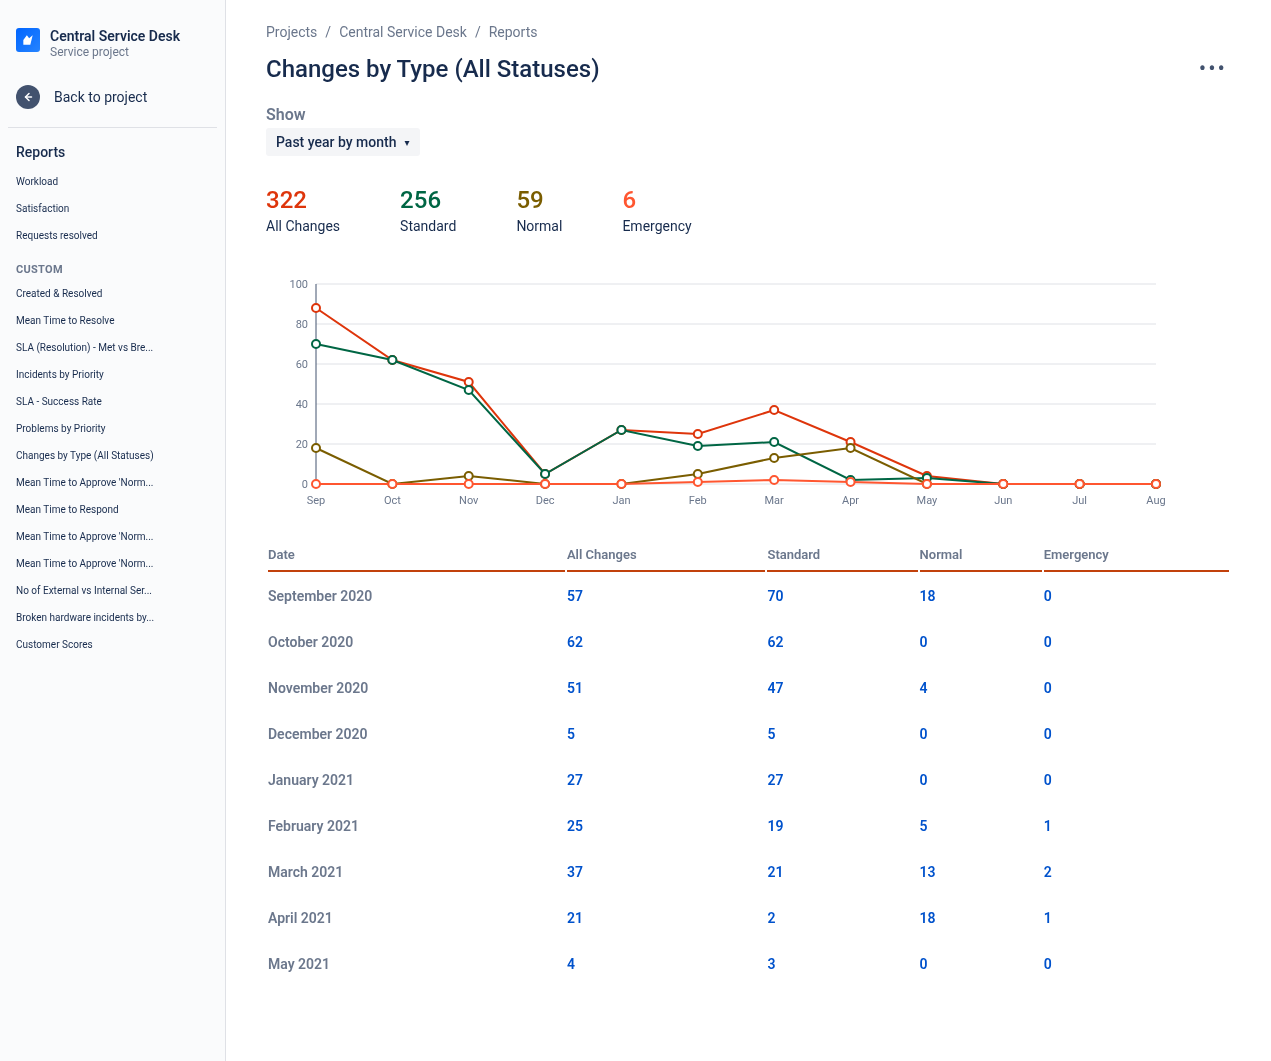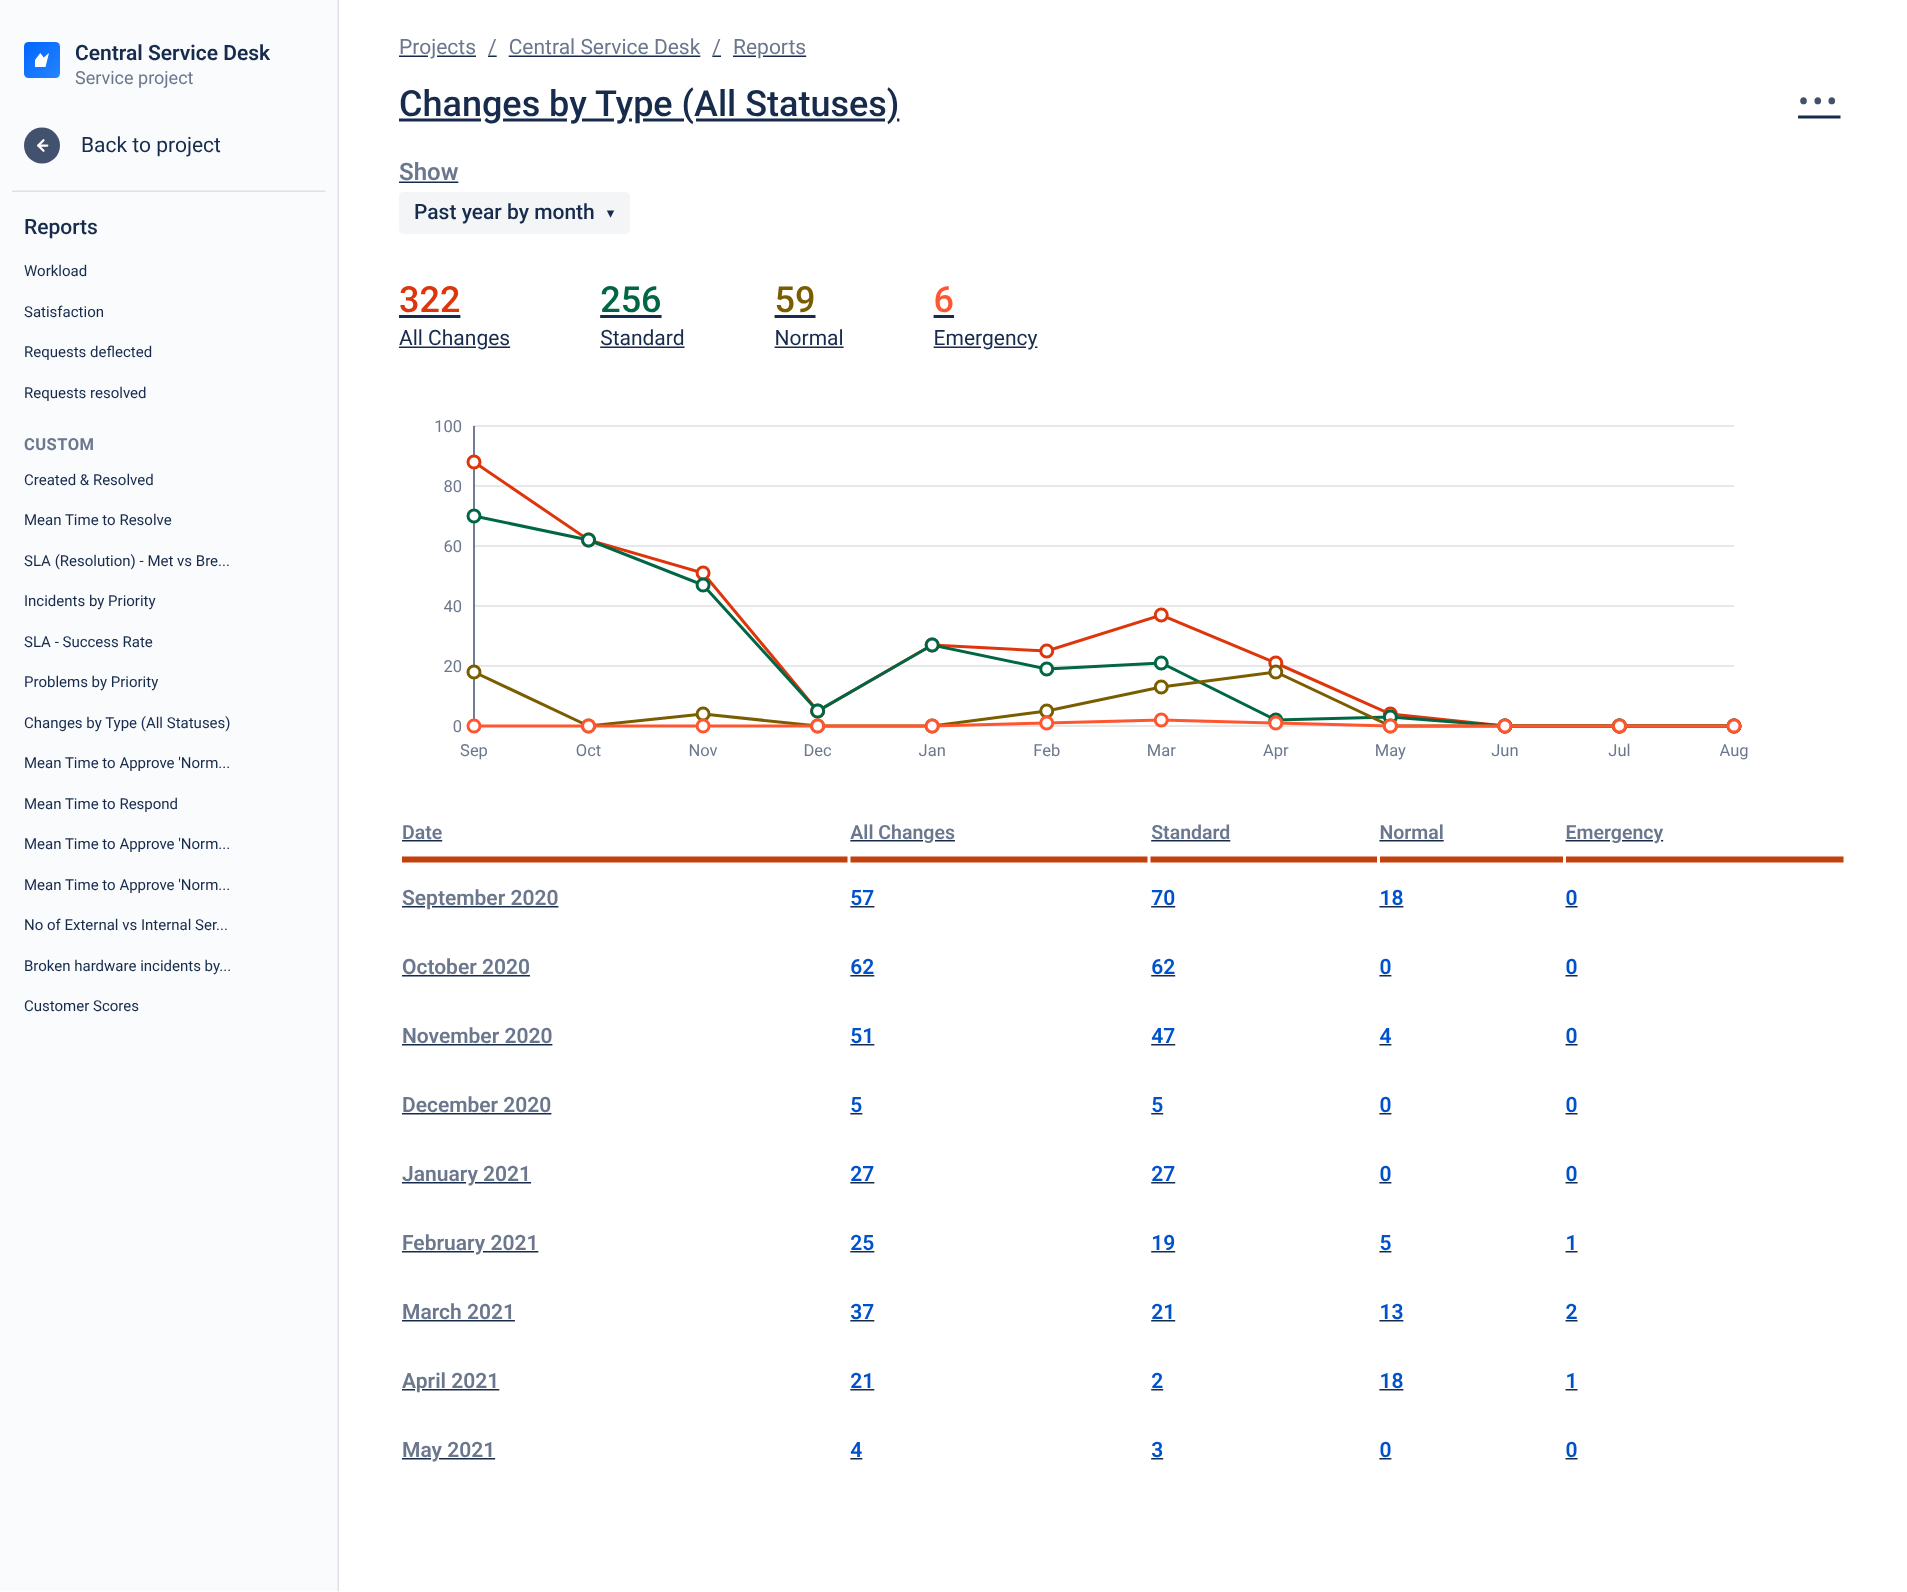--- a/index.html
+++ b/index.html
@@ -59,21 +59,20 @@
   cursor:pointer;
   font-size:10px;
   color:#172B4D;
   border-radius:3px;
   white-space:nowrap;overflow:hidden;text-overflow:ellipsis;
 }
 .main {
   flex:1;
   padding: 24px 40px;
   overflow-y:auto;
-  text-decoration:underline;
 }
 .breadcrumbs {
   font-size:14px;color:#6B778C;
   display:flex;gap:8px;align-items:center;
   margin-bottom:12px;
 }
 .breadcrumbs a { color:#6B778C;text-decoration:none;cursor:pointer; }
 .bc-sep{color:#6B778C;}
 .title-row{display:flex;justify-content:space-between;align-items:center;margin-bottom:20px;}
 .page-title{font-size:24px;font-weight:500;color:#172B4D;}
@@ -91,21 +90,21 @@
 .metric-num{font-size:24px;font-weight:500;}
 .metric-label{font-size:14px;color:#172B4D;margin-top:4px;}
 .c-red{color:#DE350B;}
 .c-green{color:#006644;}
 .c-brown{color:#7A5D00;}
 .c-orange{color:#FF5630;}
 .chart-wrap{margin:0 0 20px 0;}
 .data-table{width:100%;}
 .data-table th{
   text-align:left;font-weight:600;font-size:13px;color:#6B778C;
-  border-bottom:4px solid #c2410c;padding:8px 0;
+  border-bottom:2px solid #c2410c;padding:8px 0;
 }
 .data-table td{
   padding:14px 0;font-size:14px;vertical-align:middle;
 }
 .date-cell{color:#6B778C;font-weight:600;font-size:13px;}
 .val-cell{color:#0052CC;font-weight:600;cursor:pointer;}
 svg text{font-family:inherit;}
 </style>
 </head>
 <body>
@@ -131,21 +130,20 @@
           </svg>
       </div>
       <span>Back to project</span>
     </div>
     <hr class="divider">
     <div class="section-title">Reports</div>
 
     <div id="default-items">
         <div class="nav-item">Workload</div>
         <div class="nav-item">Satisfaction</div>
-        <div class="nav-item">Requests deflected</div>
         <div class="nav-item">Requests resolved</div>
       </div>
 
     <div class="section-label">CUSTOM</div>
     <div id="custom-items">
         <div class="nav-item">Created &amp; Resolved</div>
         <div class="nav-item">Mean Time to Resolve</div>
         <div class="nav-item">SLA (Resolution) - Met vs Bre...</div>
         <div class="nav-item">Incidents by Priority</div>
         <div class="nav-item">SLA - Success Rate</div>

